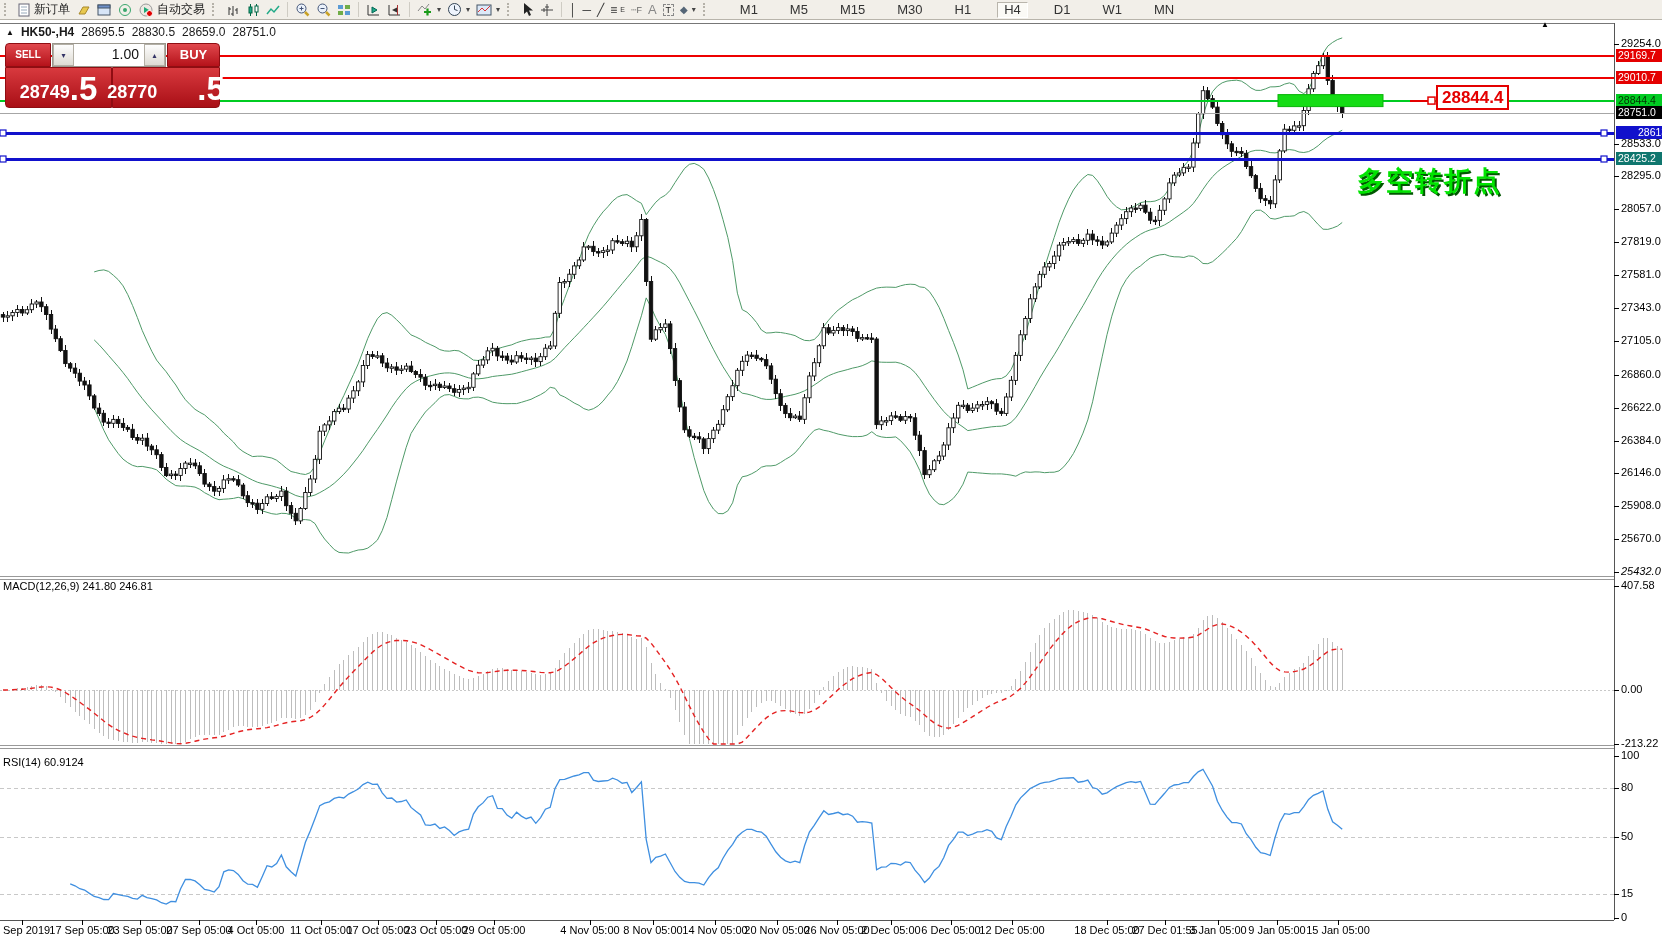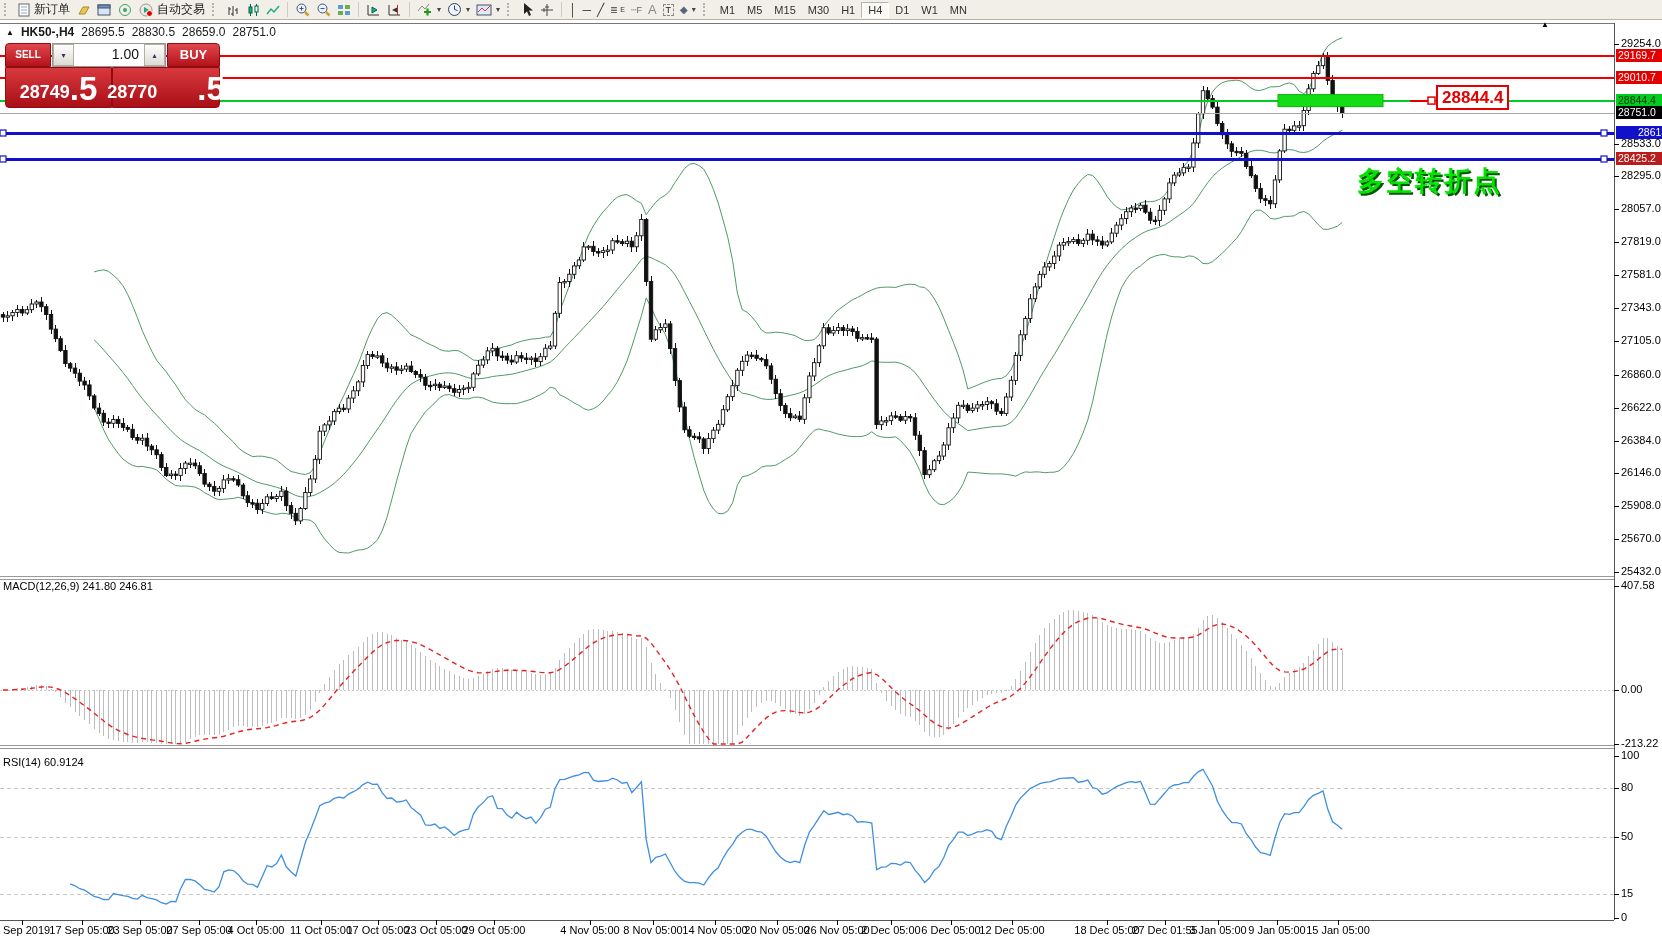--- a/index.html
+++ b/index.html
@@ -6,21 +6,21 @@
   #root{position:relative;width:1662px;height:946px;overflow:hidden;background:#fff;
         font-family:"Liberation Sans",sans-serif;-webkit-font-smoothing:antialiased;}
   
   #toolbar{position:absolute;left:0;top:0;width:1662px;height:19px;background:#f2efe9;
            border-bottom:1px solid #b8b4ab;display:flex;align-items:center;z-index:40;font-size:12px;color:#222;}
   .grip{width:6px;height:13px;border-left:2px dotted #b5b1a8;margin:0 3px 0 4px;}
   .sep{width:1px;height:15px;background:#cfccc4;margin:0 4px;}
   .tbtn{display:flex;align-items:center;height:17px;padding:0 3px;gap:3px;cursor:default;}
   .glyph{font-size:12px;line-height:12px;color:#333;}
   .caret{font-size:8px;color:#444;margin-left:1px;}
-  .tf{padding:0 6px;height:16px;line-height:16px;font-size:11px;color:#333;}
+  .tf{padding:0 6px;height:16px;line-height:16px;font-size:13px;color:#333;margin-left:20px;}
   .tf.sel{background:#fbfaf6;border:1px solid #b9b5ac;border-right-color:#fff;border-bottom-color:#fff;height:14px;line-height:14px;}
   .tlabel-cjk{font-size:12px;}
   
   #cv{position:absolute;left:0;top:0;z-index:1;}
   #gen{position:absolute;left:0;top:0;width:1662px;height:946px;z-index:5;pointer-events:none;}
   .ptick{position:absolute;font-size:11px;color:#000;white-space:nowrap;}
   .tag{position:absolute;left:1616px;width:44px;height:13px;line-height:13px;font-size:10.5px;padding-left:2px;white-space:nowrap;}
   .timelab{position:absolute;top:924px;font-size:11px;color:#000;transform:translateX(-50%);white-space:nowrap;}
   .indlab{position:absolute;font-size:11px;color:#000;z-index:6;}
   
@@ -1140,37 +1140,37 @@
       <line x1="1218" y1="920" x2="1218" y2="925" stroke="#000" stroke-width="1" shape-rendering="crispEdges"></line>
       <line x1="1277" y1="920" x2="1277" y2="925" stroke="#000" stroke-width="1" shape-rendering="crispEdges"></line>
       <line x1="1338" y1="920" x2="1338" y2="925" stroke="#000" stroke-width="1" shape-rendering="crispEdges"></line>
     </svg>
 
   <div id="gen">
       <div class="tag" style="left: 1616px; top: 49px; background: rgb(228, 0, 0); color: rgb(255, 255, 255);">29169.7</div>
       <div class="tag" style="left: 1616px; top: 71px; background: rgb(228, 0, 0); color: rgb(255, 255, 255);">29010.7</div>
       <div class="tag" style="left: 1616px; top: 94px; background: rgb(0, 204, 34); color: rgb(0, 51, 0);">28844.4</div>
       <div class="tag" style="left: 1616px; top: 126px; background: rgb(17, 17, 204); color: rgb(255, 255, 255); padding-left: 22px;">28613.1</div>
-      <div class="tag" style="left: 1616px; top: 152px; background: #b91c1c; color: rgb(255, 255, 255);">28425.2</div>
+      <div class="tag" style="left: 1616px; top: 152px; background: #0f766e; color: rgb(255, 255, 255);">28425.2</div>
       <div class="tag" style="left: 1616px; top: 106px; background: rgb(0, 0, 0); color: rgb(255, 255, 255);">28751.0</div>
       <div class="ptick" style="left: 1621px; top: 37px;">29254.0</div>
       <div class="ptick" style="left: 1621px; top: 137px;">28533.0</div>
       <div class="ptick" style="left: 1621px; top: 169px;">28295.0</div>
       <div class="ptick" style="left: 1621px; top: 202px;">28057.0</div>
       <div class="ptick" style="left: 1621px; top: 235px;">27819.0</div>
       <div class="ptick" style="left: 1621px; top: 268px;">27581.0</div>
       <div class="ptick" style="left: 1621px; top: 301px;">27343.0</div>
       <div class="ptick" style="left: 1621px; top: 334px;">27105.0</div>
       <div class="ptick" style="left: 1621px; top: 368px;">26860.0</div>
       <div class="ptick" style="left: 1621px; top: 401px;">26622.0</div>
       <div class="ptick" style="left: 1621px; top: 434px;">26384.0</div>
       <div class="ptick" style="left: 1621px; top: 466px;">26146.0</div>
       <div class="ptick" style="left: 1621px; top: 499px;">25908.0</div>
       <div class="ptick" style="left: 1621px; top: 532px;">25670.0</div>
-      <div class="ptick" style="left: 1621px; top: 565px;">25432.0</div>
+      <div class="ptick" style="left: 1621px; top: 565px; font-style: italic;">25432.0</div>
       <div class="ptick" style="left: 1621px; top: 578.986px;">407.58</div>
       <div class="ptick" style="left: 1621px; top: 683px;">0.00</div>
       <div class="ptick" style="left: 1621px; top: 737px;">-213.22</div>
       <div class="ptick" style="left: 1621px; top: 749px;">100</div>
       <div class="ptick" style="left: 1621px; top: 781px;">80</div>
       <div class="ptick" style="left: 1621px; top: 830px;">50</div>
       <div class="ptick" style="left: 1621px; top: 887px;">15</div>
       <div class="ptick" style="left: 1621px; top: 911px;">0</div>
       <div class="timelab" style="left: 22px; top: 924px;">1 Sep 2019</div>
       <div class="timelab" style="left: 82px; top: 924px;">17 Sep 05:00</div>

